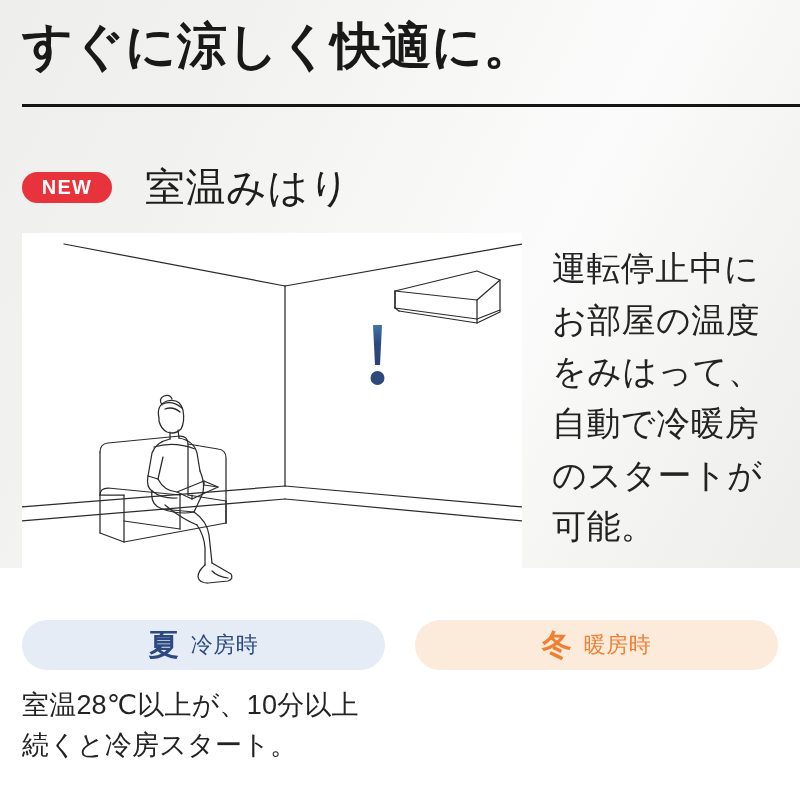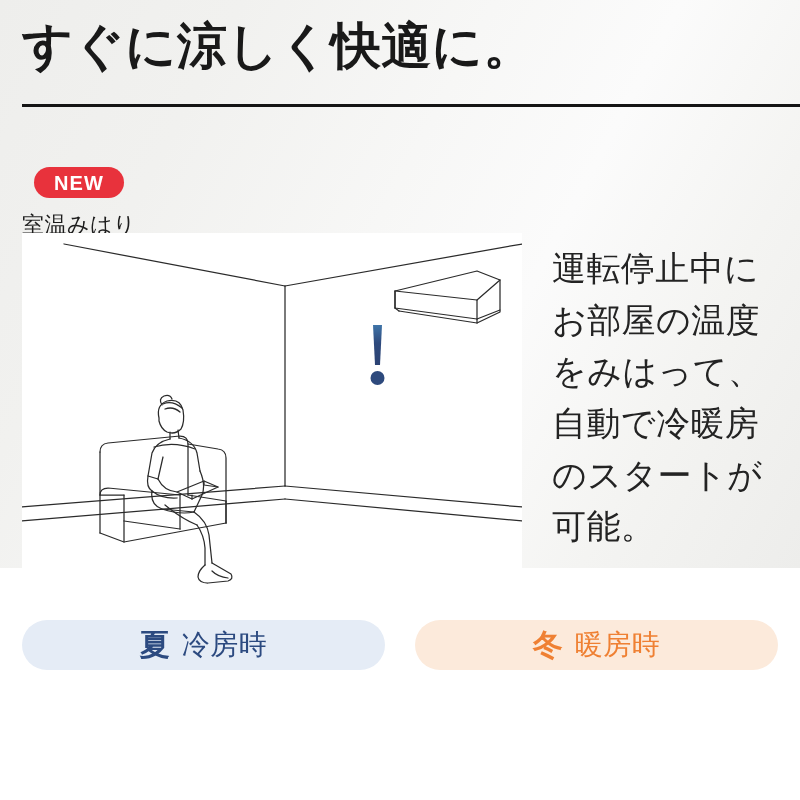--- a/index.html
+++ b/index.html
@@ -54,44 +54,44 @@
   }
 
   
   #feature-row {
     position: absolute;
     left: 22px;
     top: 167px;
     display: flex;
     align-items: center;
     gap: 16px;
-    flex-direction: column;
   }
   #new-badge {
     display: inline-flex;
     align-items: center;
     justify-content: center;
     min-width: 90px;
     height: 31px;
     padding: 0 14px;
     box-sizing: border-box;
     border-radius: 16px;
     background: #e8323c;
     color: #ffffff;
     font-size: 20px;
     font-weight: 700;
     letter-spacing: 1.2px;
     line-height: 1;
   }
   #feature-name {
-    font-size: 22px;
+    font-size: 40px;
     font-weight: 500;
     color: #1d1d1d;
     letter-spacing: 0.5px;
     line-height: 1;
+    margin-left: 17px;
   }
 
   
   #illustration-panel {
     position: absolute;
     left: 22px;
     top: 233px;
     width: 500px;
     height: 362px;
     background: #ffffff;
@@ -145,21 +145,21 @@
   }
   .season-pill.winter {
     background: #fceadb;
   }
   .season-kanji {
     font-size: 30px;
     font-weight: 700;
     line-height: 1;
   }
   .season-mode {
-    font-size: 28px;
+    font-size: 22px;
     font-weight: 500;
     line-height: 1;
     letter-spacing: 0.5px;
   }
   .summer .season-kanji, .summer .season-mode { color: #2c4a80; }
   .winter .season-kanji, .winter .season-mode { color: #ef8033; }
 
   .season-desc {
     margin-top: 16px;
     font-size: 27px;
@@ -278,20 +278,21 @@
 
   <div id="description">運転停止中にお部屋の温度をみはって、自動で冷暖房のスタートが可能。</div>
 
   <div id="season-section">
 
     <div class="season-col">
       <div class="season-pill summer">
         <span class="season-kanji">夏</span>
         <span class="season-mode">冷房時</span>
       </div>
+      <div class="season-desc">室温28℃以上が、10分以上続くと冷房スタート。</div>
     </div>
 
     <div class="season-col">
       <div class="season-pill winter">
         <span class="season-kanji">冬</span>
         <span class="season-mode">暖房時</span>
       </div>
     </div>
 
   </div>

